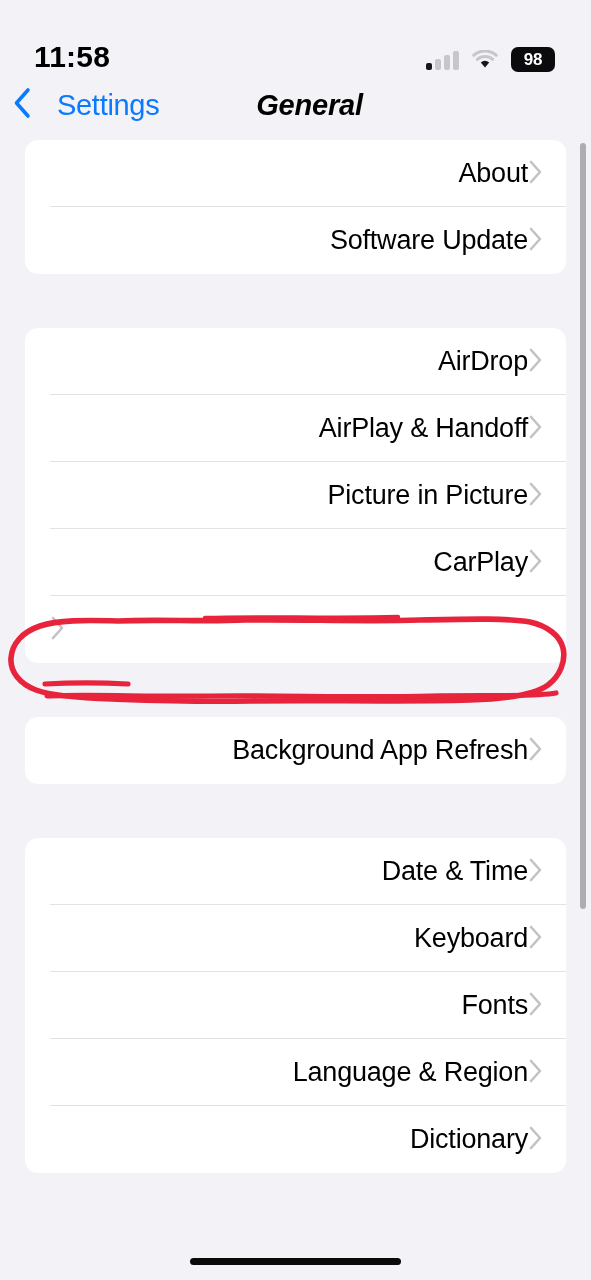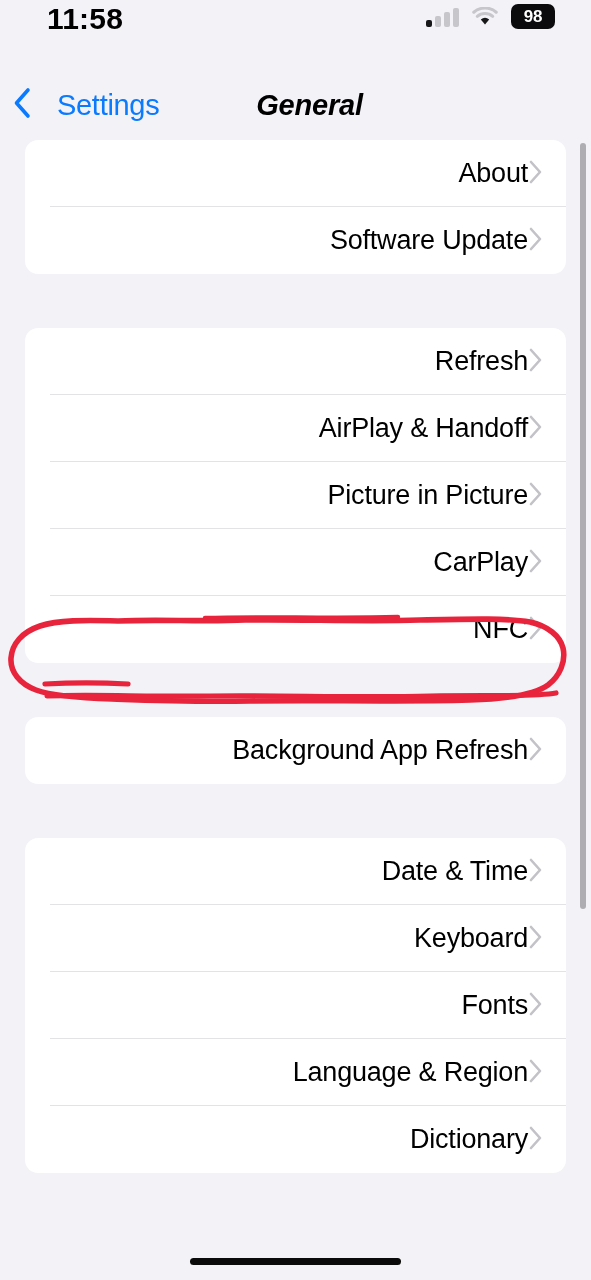--- a/index.html
+++ b/index.html
@@ -16,23 +16,23 @@
     position: relative;
   }
 
   
   .status-bar {
     position: absolute;
     top: 0; left: 0;
     width: 591px;
     height: 72px;
     display: flex;
-    align-items: flex-start;
+    align-items: flex-end;
     justify-content: space-between;
-    padding: 0 36px 0 47px;
+    padding: 0 36px 0 34px;
     box-sizing: border-box;
   }
   .status-time {
     font-size: 30px;
     font-weight: bold;
     letter-spacing: 0.2px;
     color: #000;
     line-height: 1;
     padding-top: 4px;
   }
@@ -253,21 +253,21 @@
             <path d="M3 3 L12 13 L3 23" stroke="#C2C2C7" stroke-width="2.6" fill="none" stroke-linecap="round" stroke-linejoin="round"></path>
           </svg>
       </span>
     </div>
   </div>
 
   <div class="spacer-1"></div>
 
   <div class="group">
     <div class="row">
-      <span class="row-label">Refresh</span>
+      <span class="row-label">AirDrop</span>
       <span class="chev">
         <svg width="16" height="26" viewBox="0 0 16 26">
             <path d="M3 3 L12 13 L3 23" stroke="#C2C2C7" stroke-width="2.6" fill="none" stroke-linecap="round" stroke-linejoin="round"></path>
           </svg>
       </span>
       <div class="row-sep"></div>
     </div>
     <div class="row">
       <span class="row-label">AirPlay &amp; Handoff</span>
       <span class="chev">
@@ -289,21 +289,20 @@
     <div class="row">
       <span class="row-label">CarPlay</span>
       <span class="chev">
         <svg width="16" height="26" viewBox="0 0 16 26">
             <path d="M3 3 L12 13 L3 23" stroke="#C2C2C7" stroke-width="2.6" fill="none" stroke-linecap="round" stroke-linejoin="round"></path>
           </svg>
       </span>
       <div class="row-sep"></div>
     </div>
     <div class="row">
-      <span class="row-label">NFC</span>
       <span class="chev">
         <svg width="16" height="26" viewBox="0 0 16 26">
             <path d="M3 3 L12 13 L3 23" stroke="#C2C2C7" stroke-width="2.6" fill="none" stroke-linecap="round" stroke-linejoin="round"></path>
           </svg>
       </span>
     </div>
   </div>
 
   <div class="spacer-2"></div>
 

